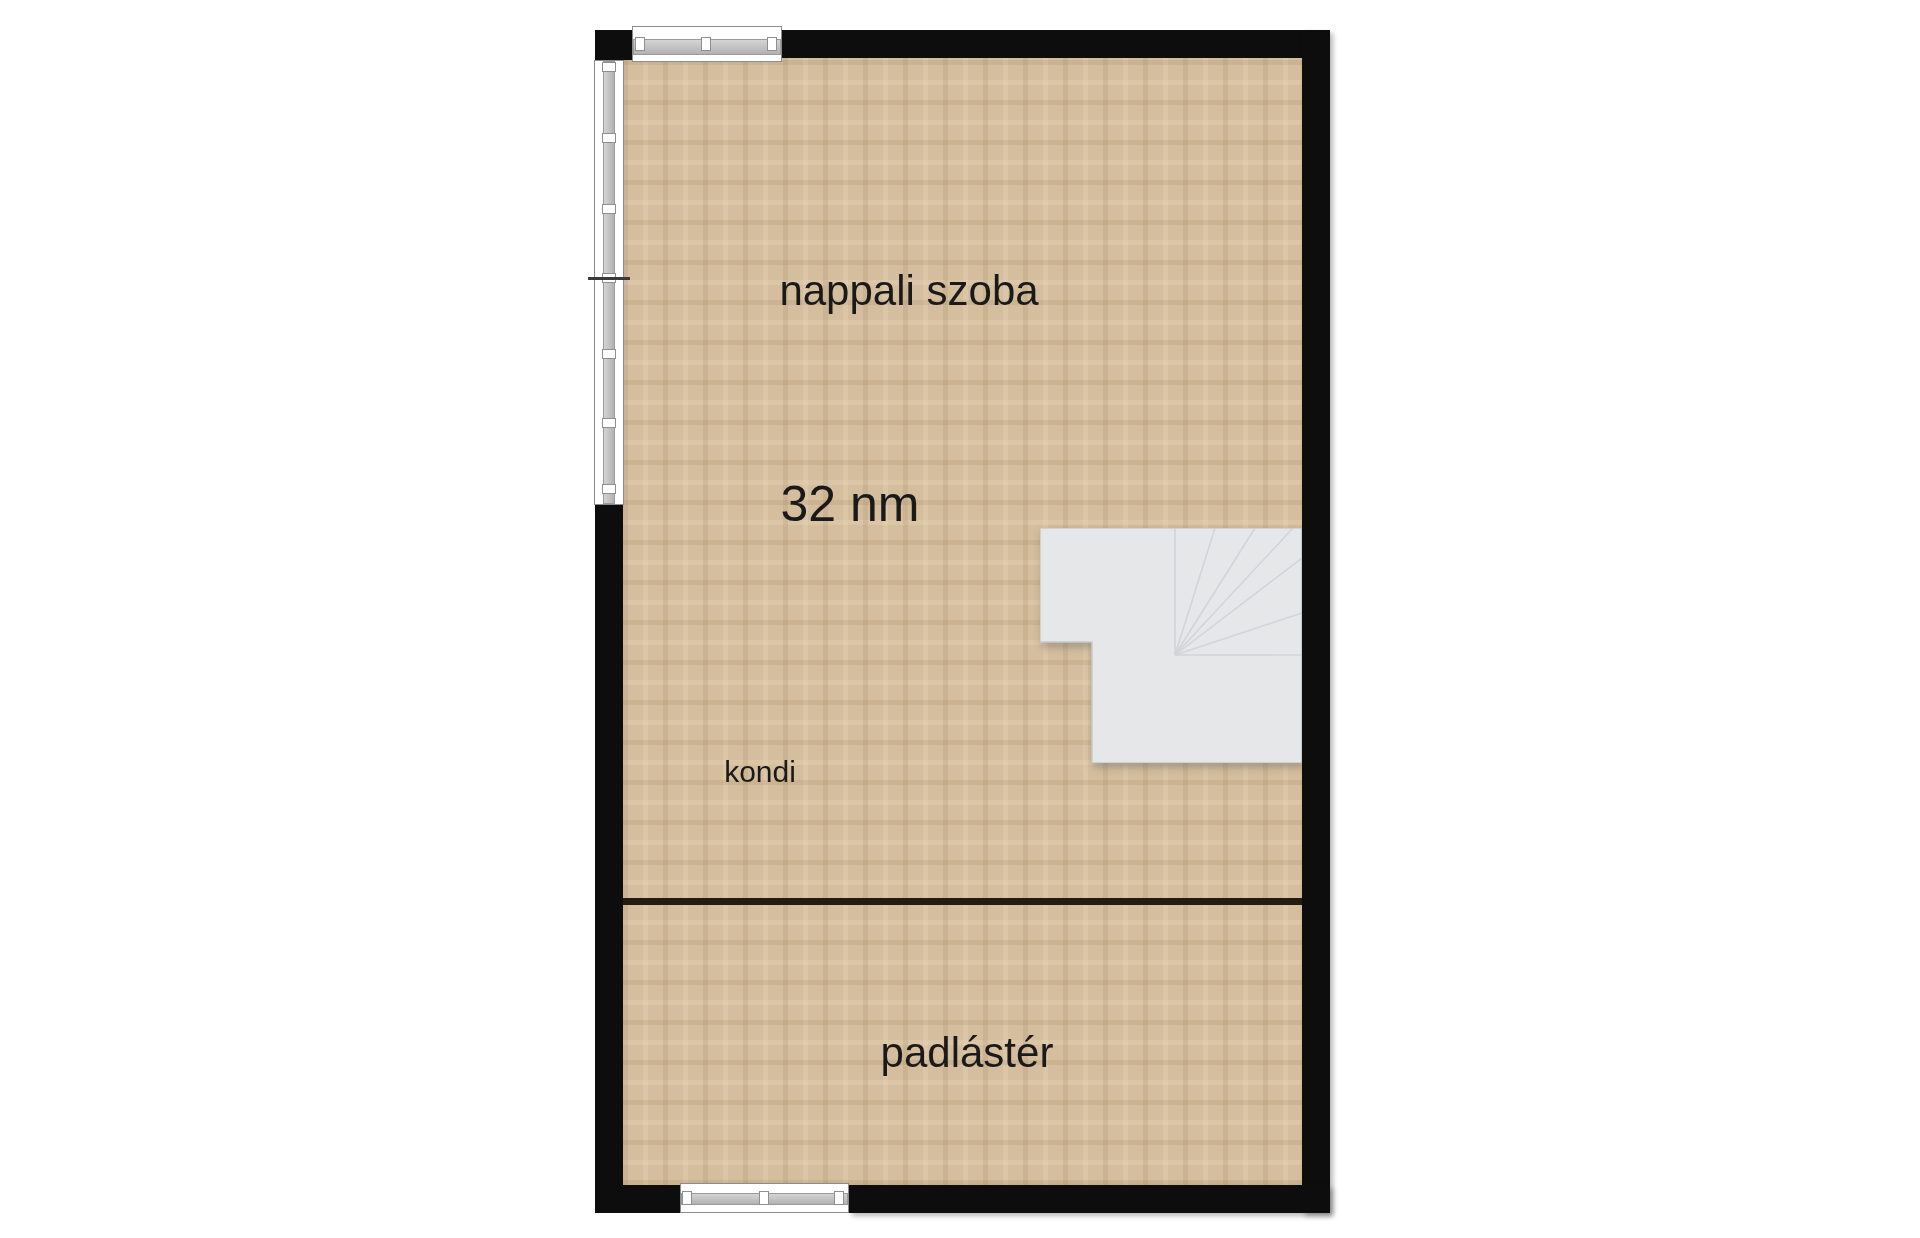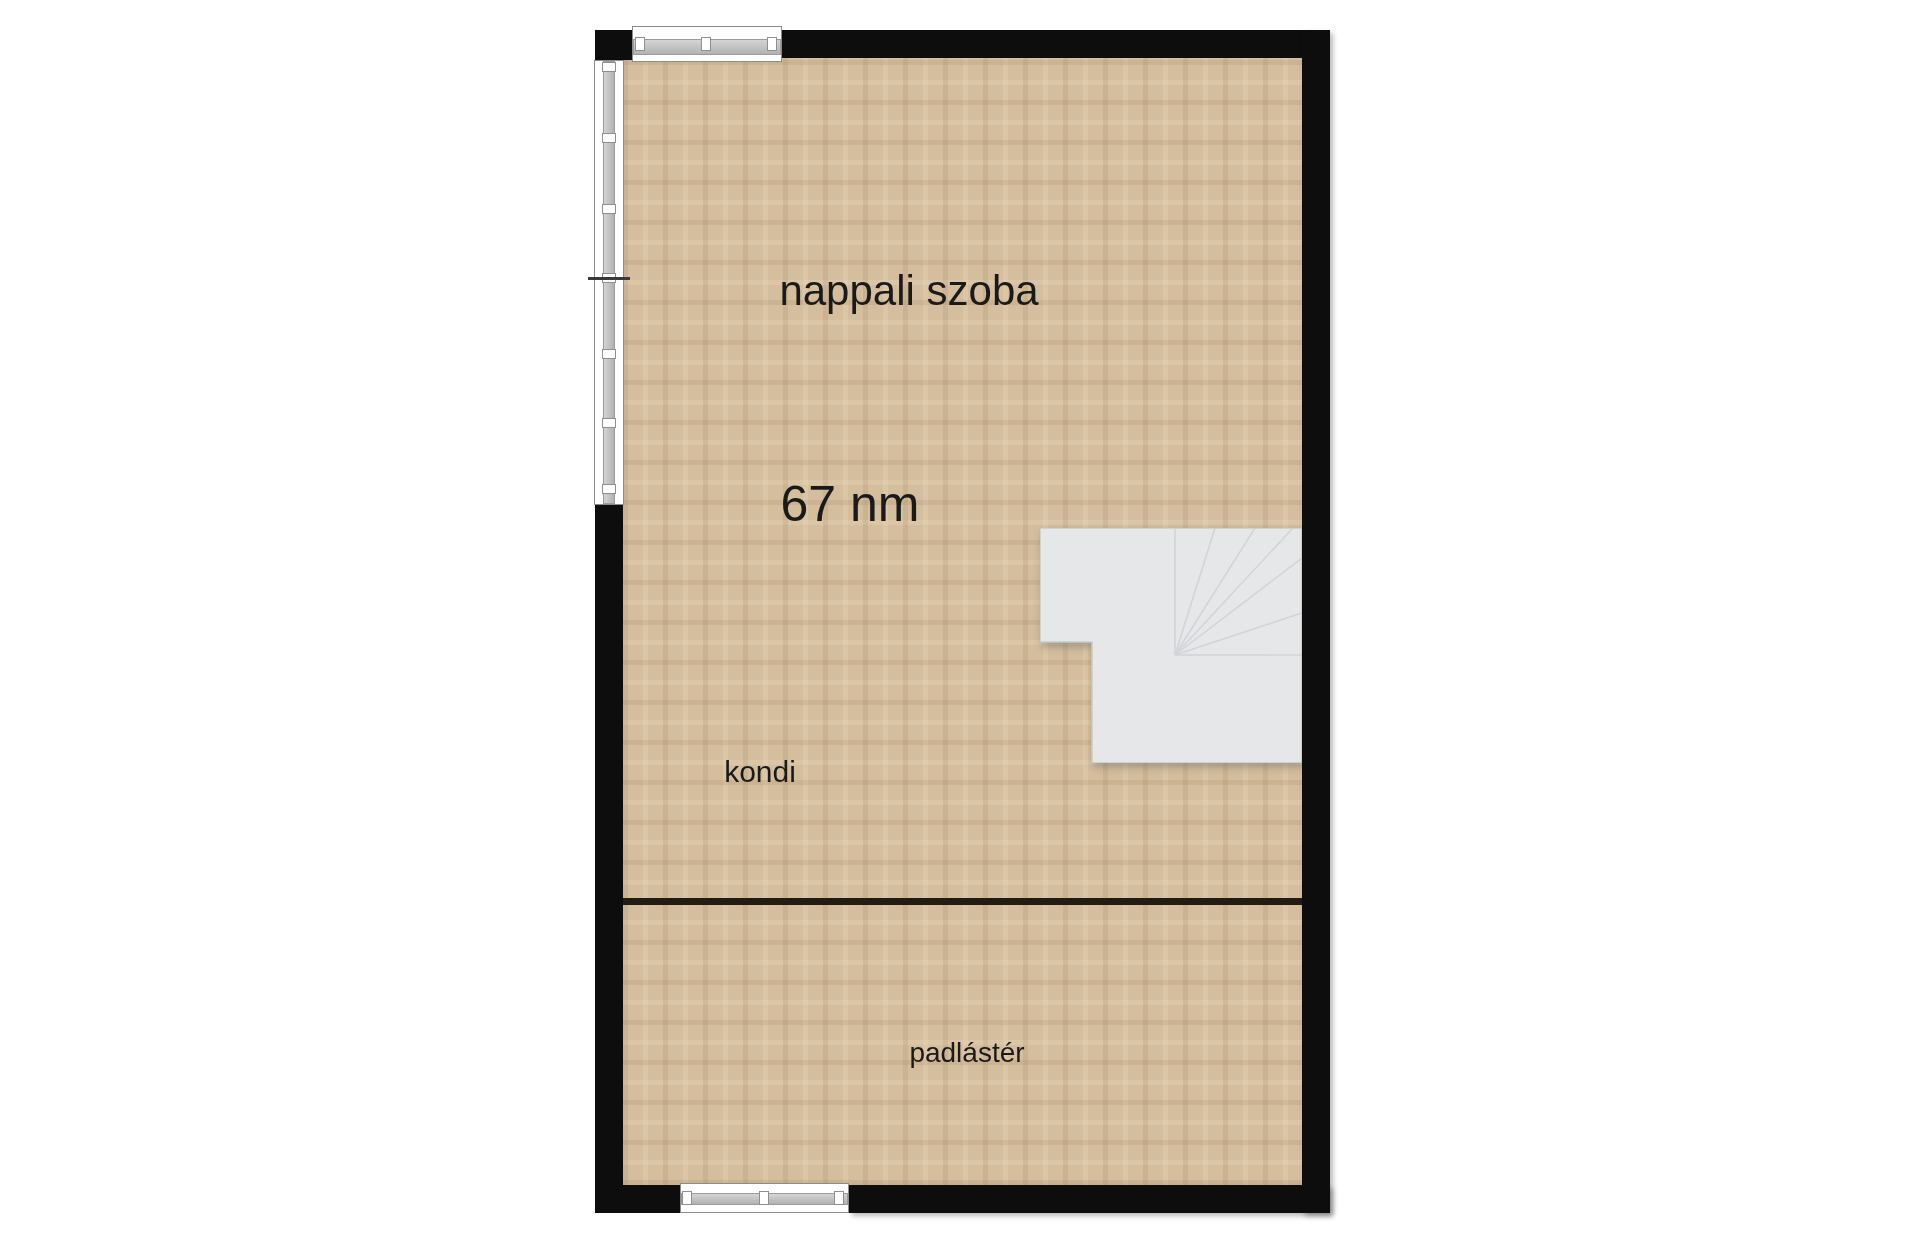--- a/index.html
+++ b/index.html
@@ -51,21 +51,21 @@
     filter:drop-shadow(2px 4px 4px rgba(90,90,90,.45));
   }
   
   .room-label{
     position:absolute;transform:translate(-50%,-50%);
     color:var(--text,#1a1a1a);white-space:nowrap;line-height:1;
   }
   .lbl-nappali{left:909px;top:291px;font-size:42px;}
   .lbl-area{left:850px;top:504px;font-size:50px;}
   .lbl-kondi{left:760px;top:772px;font-size:30px;}
-  .lbl-padlaster{left:967px;top:1053px;font-size:28px;}
+  .lbl-padlaster{left:967px;top:1053px;font-size:42px;}
 </style>
 </head>
 <body>
 
 <div class="canvas">
 
   <div class="floor"></div>
 
   <svg class="stairs" viewBox="0 0 262 235">
     <defs>
@@ -114,17 +114,17 @@
   </div>
 
   <div class="window" style="left:680px;top:1183px;width:169px;height:30px">
     <div class="wbar" style="left:0;right:0;top:9px;height:12px"></div>
     <div class="whandle on-h" style="left:1px"></div>
     <div class="whandle on-h" style="left:78px"></div>
     <div class="whandle on-h" style="left:153px"></div>
   </div>
 
   <div class="room-label lbl-nappali">nappali szoba</div>
-  <div class="room-label lbl-area">67 nm</div>
+  <div class="room-label lbl-area">32 nm</div>
   <div class="room-label lbl-kondi">kondi</div>
   <div class="room-label lbl-padlaster">padlástér</div>
 
 </div>
 
 </body></html>

